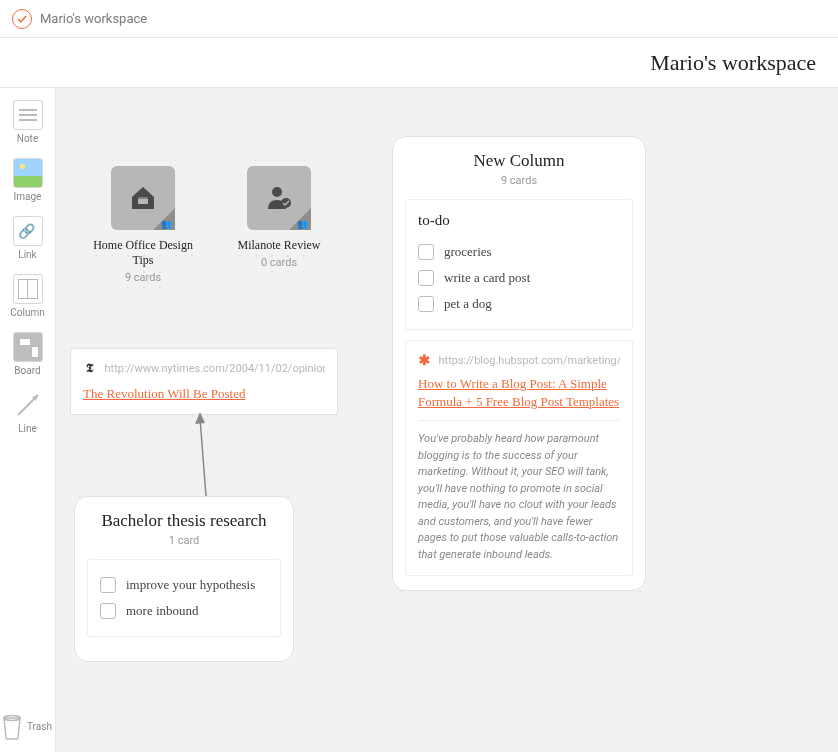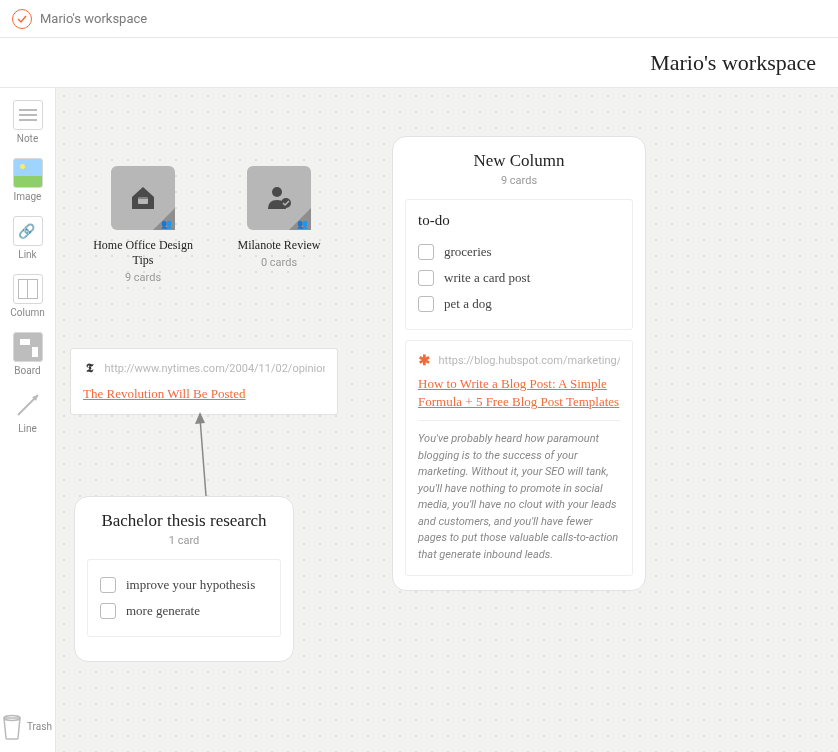--- a/index.html
+++ b/index.html
@@ -397,21 +397,21 @@
     <div class="column-card" style="left:18px; top:408px; width:220px;">
       <div class="column-title">Bachelor thesis research</div>
       <div class="column-sub">1 card</div>
       <div class="todo-block">
         <div class="todo-item">
           <span class="checkbox"></span>
           <span>improve your hypothesis</span>
         </div>
         <div class="todo-item">
           <span class="checkbox"></span>
-          <span>more generate</span>
+          <span>more inbound</span>
         </div>
       </div>
     </div>
 
     <div class="column-card" style="left:336px; top:48px; width:254px;">
       <div class="column-title">New Column</div>
       <div class="column-sub">9 cards</div>
 
       <div class="todo-block">
         <div class="todo-heading">to-do</div>

